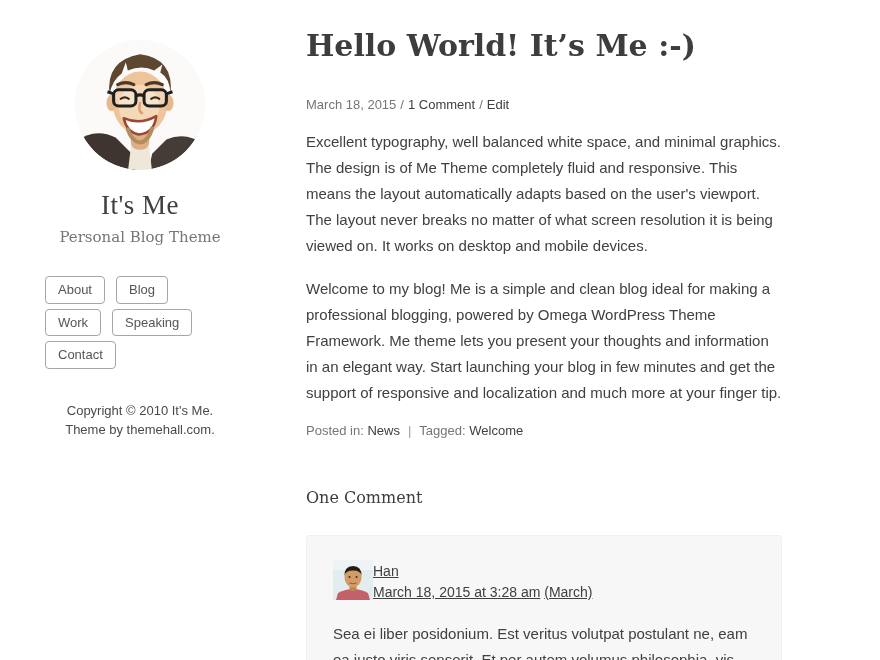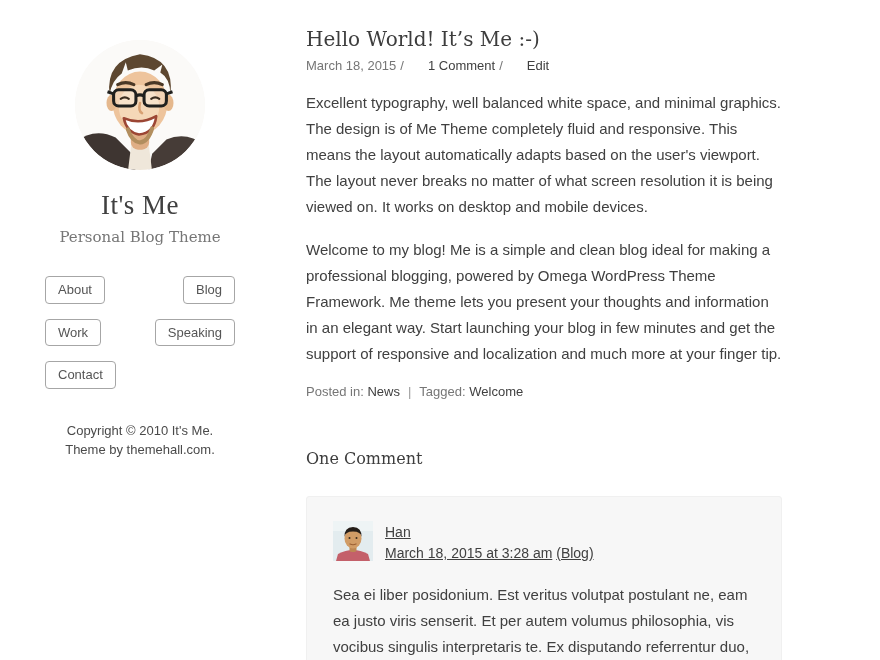--- a/index.html
+++ b/index.html
@@ -24,59 +24,59 @@
     font-family: Liberation Serif, serif;
     font-size: 27px; font-weight: 500; color: #404040;
     margin: 20px 0 7px; letter-spacing: 0.5px;
   }
   .site-tagline {
     font-family: "DejaVu Serif", serif;
     font-size: 15px; color: #767676; margin: 0;
   }
   .site-nav {
     margin: 30px auto 0; width: 190px;
-    display: flex; flex-wrap: wrap; justify-content: space-between;
-    gap: 15px 11px;
+    display: flex; flex-wrap: wrap; justify-content: flex-start;
+    gap: 5px 11px;
   }
   .nav-btn {
     display: inline-block; border: 1px solid #a6a6a6; border-radius: 4px;
     padding: 5px 12px; font-size: 13px; color: #555555;
     background: #ffffff; text-decoration: none; cursor: pointer;
     line-height: 1.2;
   }
   .copyright { margin-top: 32px; font-size: 13px; color: #4a4a4a; line-height: 1.5; }
   .copyright p { margin: 0; font-size: 13px; line-height: 1.5; }
 
   
   .main { width: 476px; margin-left: 26px; padding-top: 26px; }
   .post-title {
     font-family: "DejaVu Serif", serif;
-    font-size: 20px; font-weight: 400; color: #3d3d3d;
-    margin: 0 0 6px; line-height: 1.3;
+    font-size: 30px; font-weight: 700; color: #3d3d3d;
+    margin: 0 0 32px; line-height: 1.3;
   }
   .post-meta { font-size: 13px; color: #767676; margin: 0 0 6px; }
-  .post-meta a { color: #404040; text-decoration: none; margin-left: 20px; }
+  .post-meta a { color: #404040; text-decoration: none; }
   .meta-sep { margin: 0 4px; color: #767676; }
   .entry-content p { font-size: 15px; line-height: 26px; margin: 17px 0; color: #404040; }
   .entry-footer { font-size: 13px; color: #767676; margin-top: 16px; }
   .entry-footer a { color: #404040; text-decoration: none; }
   .entry-footer .divider { margin: 0 8px; color: #9a9a9a; }
 
   
   .comments-title {
     font-family: "DejaVu Serif", serif;
     font-size: 16px; font-weight: 500; color: #3d3d3d;
     margin: 50px 0 0; line-height: 1.3;
   }
   .comment-card {
     margin-top: 26px; background: #f7f7f7;
     border: 1px solid #f0f0f0; border-radius: 3px;
     padding: 24px 26px 22px;
   }
-  .comment-head { display: flex; gap: 12px; align-items: flex-start; }
+  .comment-head { display: flex; align-items: flex-start; }
   .comment-avatar { width: 40px; height: 40px; flex-shrink: 0; overflow: hidden; }
   .comment-avatar svg { display: block; width: 100%; height: 100%; }
   .comment-byline { font-size: 14px; line-height: 21px; padding-top: 1px; }
   .comment-byline a { color: #404040; text-decoration: underline; }
   .comment-body p { font-size: 15px; line-height: 26px; margin: 18px 0 14px; color: #404040; }
 </style>
 </head>
 <body>
 
 <div class="page">
@@ -180,21 +180,21 @@
               <ellipse cx="20" cy="17.5" rx="8.5" ry="10" fill="#d19c66"></ellipse>
               <path d="M11.5,16 Q11,6.5 20,6 Q29,6.5 28.5,16 Q28,10.5 20,10.5 Q12,10.5 11.5,16 Z" fill="#241d18"></path>
               <circle cx="16.5" cy="17" r="1" fill="#3a2c1e"></circle>
               <circle cx="23.5" cy="17" r="1" fill="#3a2c1e"></circle>
               <path d="M17,23 Q20,24.5 23,23" stroke="#9c6034" stroke-width="1.2" fill="none" stroke-linecap="round"></path>
             </svg>
           </div>
           <div class="comment-byline">
             <a href="#">Han</a><br>
             <a href="#">March 18, 2015 at 3:28 am</a>
-            <a href="#">(Blog)</a>
+            <a href="#">(March)</a>
           </div>
         </div>
         <div class="comment-body">
           <p>Sea ei liber posidonium. Est veritus volutpat postulant ne, eam ea justo viris senserit. Et per autem volumus philosophia, vis vocibus singulis interpretaris te. Ex disputando referrentur duo, et erant possim accusata eum.</p>
         </div>
 
       </div>
     </section>
 
   </main>

